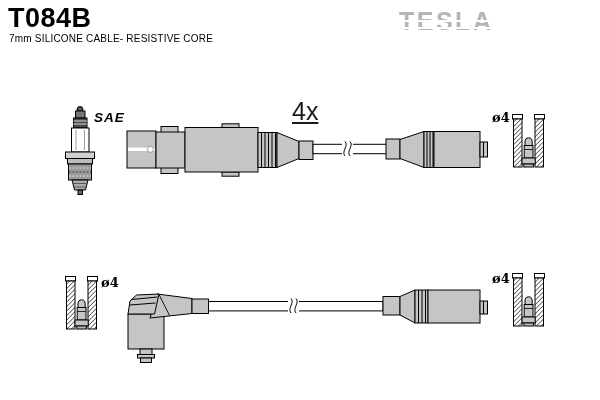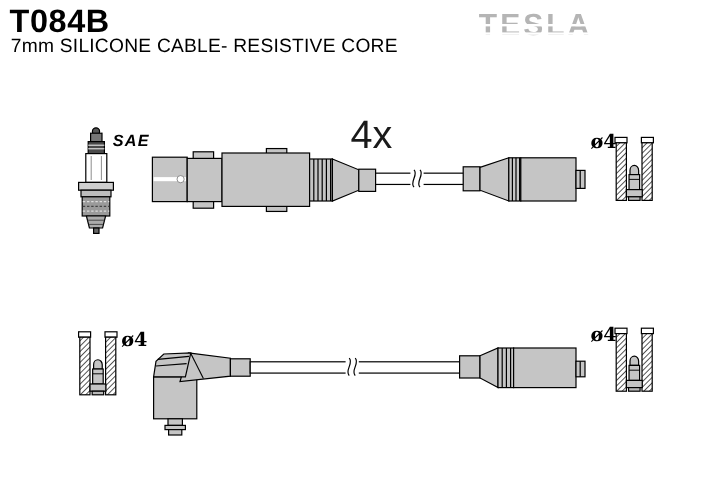--- a/index.html
+++ b/index.html
@@ -2,34 +2,34 @@
 <html><head>
 <meta charset="utf-8">
 <style>
   html,body{margin:0;padding:0;background:#fff;}
   .stage{
     position:relative;width:600px;height:400px;background:#ffffff;
     font-family:"Liberation Sans",sans-serif;overflow:hidden;color:#000;padding-left:44px;
   }
   .abs{position:absolute;}
   .part-number{left:8px;top:4px;font-size:27px;font-weight:bold;letter-spacing:.5px;line-height:28px;}
-  .subtitle{left:9px;top:33px;font-size:16px;letter-spacing:.2px;line-height:12px;}
+  .subtitle{left:9px;top:33px;font-size:10px;letter-spacing:.2px;line-height:12px;}
   .brand-logo{
     left:399px;top:9px;width:100px;height:25px;
     font-size:25px;font-weight:bold;letter-spacing:2.5px;line-height:25px;
     color:#b5b5b5;transform:scaleY(1.02);
   }
   .logo-stripe{left:397px;width:102px;height:2.3px;background:#ffffff;}
   .logo-stripe.s1{top:19.5px;}
   .logo-stripe.s2{top:26.5px;}
-  .qty-label{font-size:33px;line-height:31px;color:#1a1a1a;}
+  .qty-label{font-size:25px;line-height:31px;color:#1a1a1a;text-decoration:underline;}
   .qty-top{left:292px;top:96px;}
   .qty-bottom{left:294px;top:260px;}
   .sae-label{left:94px;top:110px;font-size:13.5px;font-weight:bold;letter-spacing:1px;font-style:italic;}
-  .dia-label{font-size:16px;font-weight:bold;font-family:"DejaVu Serif",serif;line-height:14px;}
+  .dia-label{font-size:13px;font-weight:bold;font-family:"DejaVu Serif",serif;line-height:14px;}
   .dia-top-right{left:492px;top:111px;}
   .dia-bottom-left{left:101px;top:276px;}
   .dia-bottom-right{left:492px;top:272px;}
   svg{position:absolute;left:0;top:0;}
 </style>
 </head>
 <body>
 
 <div class="stage">
 

